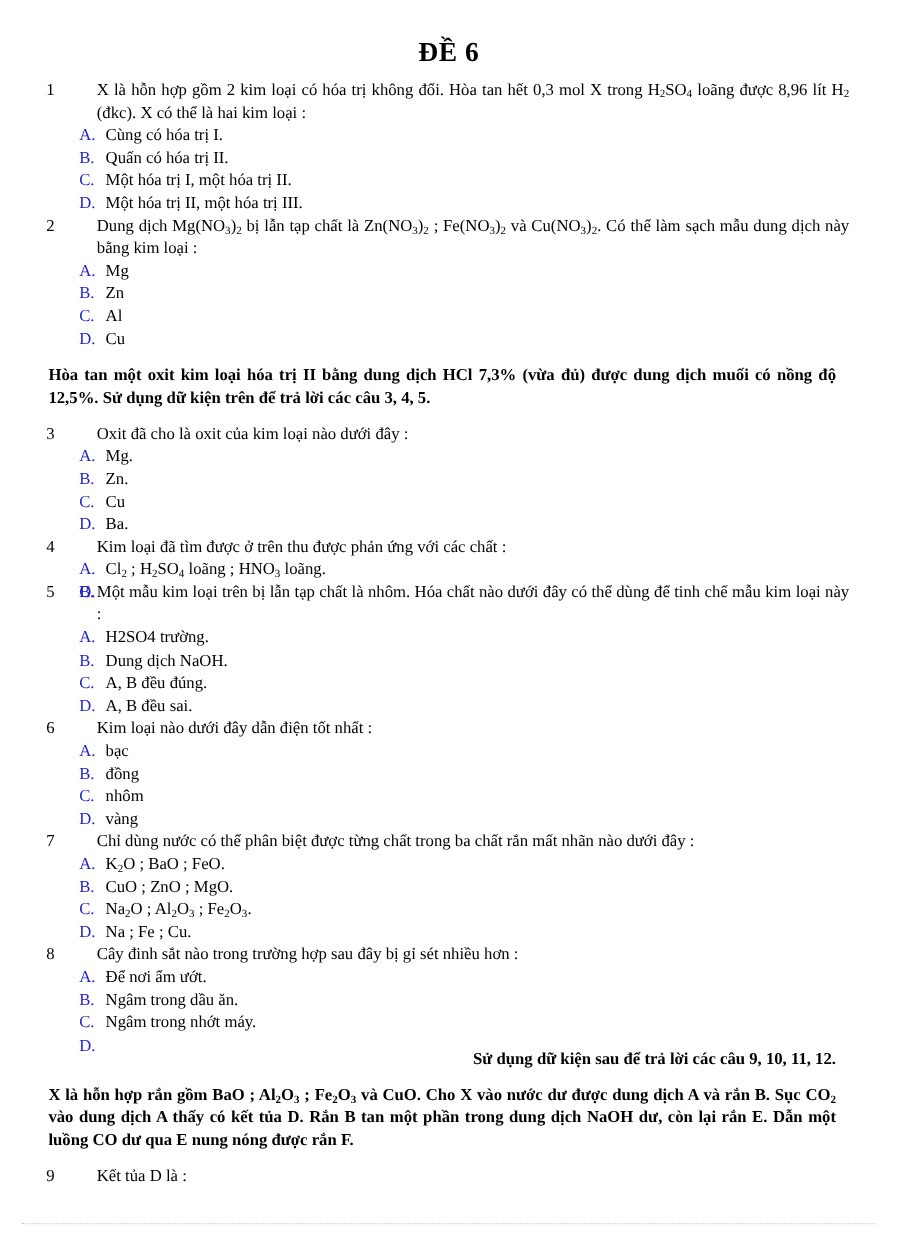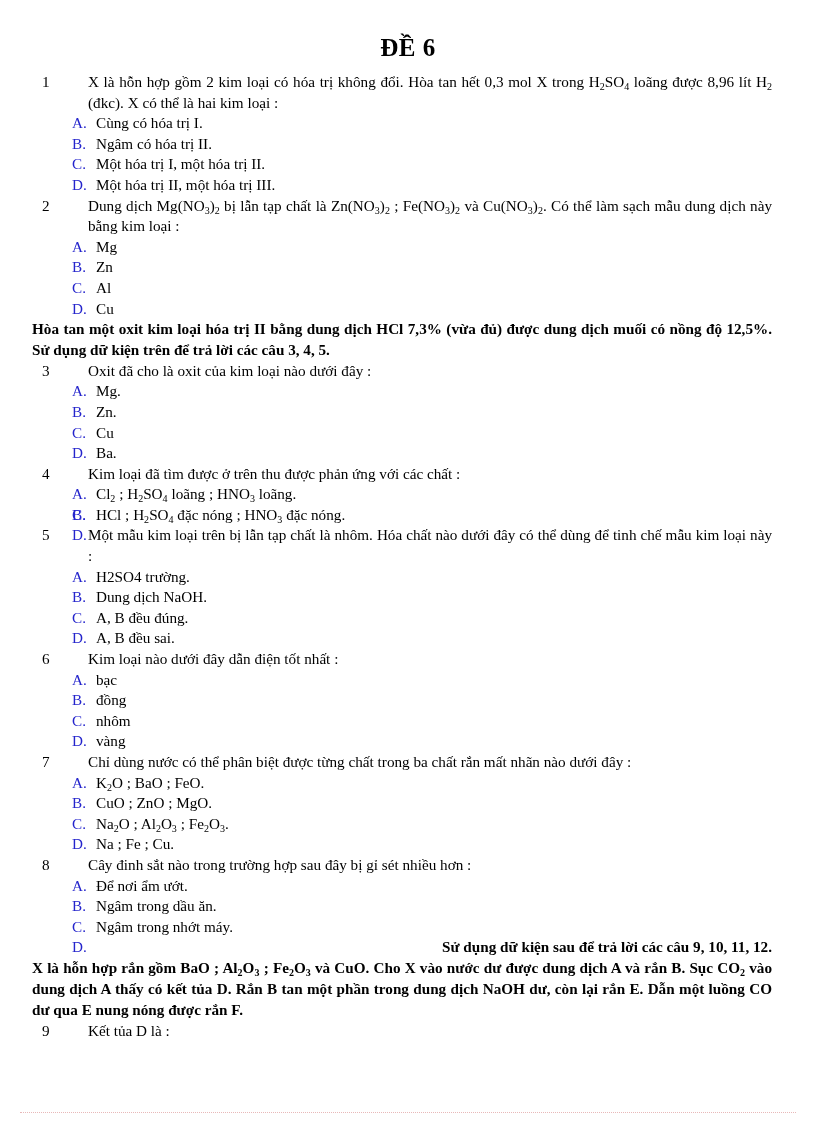--- a/index.html
+++ b/index.html
@@ -82,21 +82,21 @@
     color: #2424cc;
     font-size: 15.2px;
     line-height: 20.6px;
   }
   .para-bold {
     font-weight: bold;
     font-size: 15.2px;
     line-height: 20.8px;
     text-align: justify;
     text-justify: inter-word;
-    margin: 0;
+    margin: 12px;
     padding-left: 0;
   }
   .para-bold.nowrap-last {
     text-align: right;
   }
   sub {
     font-size: 0.66em;
     line-height: 0;
     vertical-align: -0.26em;
   }
@@ -117,21 +117,21 @@
   <h1 class="doc-title">ĐỀ 6</h1>
 
   <div class="content">
 
     <div class="q">
       <span class="q-num">1</span>
       <span class="q-text">X là hỗn hợp gồm 2 kim loại có hóa trị không đổi. Hòa tan hết 0,3 mol X trong H<sub>2</sub>SO<sub>4</sub> loãng được 8,96 lít H<sub>2</sub> (đkc). X có thể là hai kim loại :</span>
     </div>
     <ul class="opts">
       <li class="opt"><span class="opt-letter">A.</span><span>Cùng có hóa trị I.</span></li>
-      <li class="opt"><span class="opt-letter">B.</span><span>Ngâm có hóa trị II.</span></li>
+      <li class="opt"><span class="opt-letter">B.</span><span>Quấn có hóa trị II.</span></li>
       <li class="opt"><span class="opt-letter">C.</span><span>Một hóa trị I, một hóa trị II.</span></li>
       <li class="opt"><span class="opt-letter">D.</span><span>Một hóa trị II, một hóa trị III.</span></li>
     </ul>
 
     <div class="q">
       <span class="q-num">2</span>
       <span class="q-text">Dung dịch Mg(NO<sub>3</sub>)<sub>2</sub> bị lẫn tạp chất là Zn(NO<sub>3</sub>)<sub>2</sub> ; Fe(NO<sub>3</sub>)<sub>2</sub> và Cu(NO<sub>3</sub>)<sub>2</sub>. Có thể làm sạch mẫu dung dịch này bằng kim loại :</span>
     </div>
     <ul class="opts">
       <li class="opt"><span class="opt-letter">A.</span><span>Mg</span></li>
@@ -153,21 +153,21 @@
       <li class="opt"><span class="opt-letter">D.</span><span>Ba.</span></li>
     </ul>
 
     <div class="q">
       <span class="q-num">4</span>
       <span class="q-text">Kim loại đã tìm được ở trên thu được phản ứng với các chất :</span>
     </div>
     <ul class="opts">
       <li class="opt"><span class="opt-letter">A.</span><span>Cl<sub>2</sub> ; H<sub>2</sub>SO<sub>4</sub> loãng ; HNO<sub>3</sub> loãng.</span></li>
       <li class="opt"><span class="opt-letter">B.</span></li>
-      <li class="opt"><span class="opt-letter">C.</span><span>HCl ; H<sub>2</sub>SO<sub>4</sub> đặc nóng ; HNO<sub>3</sub> đặc nóng.</span></li>
+      <li class="opt"><span class="opt-letter">C.</span></li>
       <li class="opt"><span class="opt-letter">D.</span></li>
     </ul>
 
     <div class="q">
       <span class="q-num">5</span>
       <span class="q-text">Một mẫu kim loại trên bị lẫn tạp chất là nhôm. Hóa chất nào dưới đây có thể dùng để tinh chế mẫu kim loại này :</span>
     </div>
     <ul class="opts">
       <li class="opt"><span class="opt-letter">A.</span><span>H2SO4 trường.</span></li>
       <li class="opt"><span class="opt-letter">B.</span><span>Dung dịch NaOH.</span></li>

